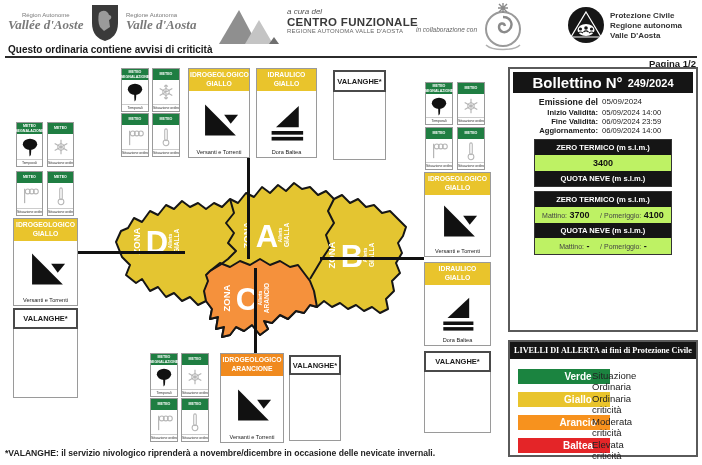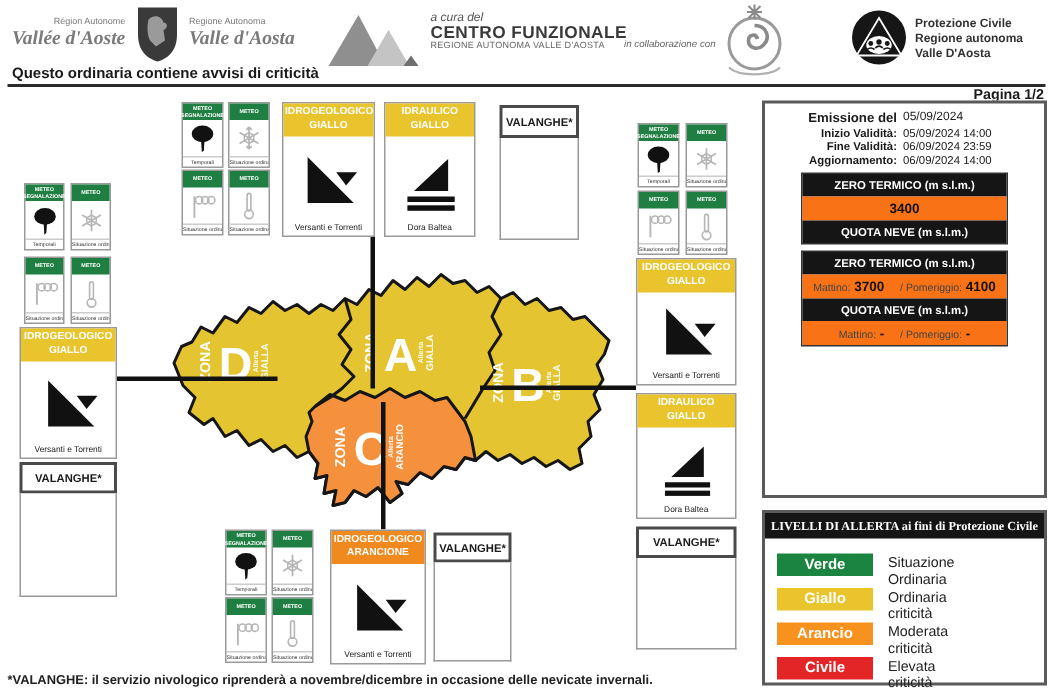--- a/index.html
+++ b/index.html
@@ -52,40 +52,40 @@
   #btitle .t1{font-size:15px;}
   #btitle .t2{font-size:11px;}
   .irow{display:flex;justify-content:center;line-height:1.22;}
   .il{width:82px;text-align:right;font-weight:bold;font-size:7.6px;}
   .iv{width:88px;text-align:left;font-size:7.6px;padding-left:4px;}
   .irow.first .il{font-size:8.8px;}
   .irow.first .iv{font-size:8px;}
   .dayhead{text-align:center;font-weight:bold;font-size:8.5px;}
   .vtable{margin:0 24px;border:1px solid #333;}
   .vtable .krow{font-size:7.6px;padding:3px 0;}
-  .vtable .vrow{font-size:9px;font-weight:bold;text-align:center;padding:3px 0;background:#f97316;color:#111;}
+  .vtable .vrow{font-size:9px;font-weight:bold;text-align:center;padding:3px 0;background:#bef264;color:#111;}
   .vrow .lab{font-weight:normal;color:#444;font-size:7px;}
 
   
   .leghead{font-size:8.2px;padding:4px 3px;font-family:Liberation Serif, serif;}
   .legrow{position:absolute;height:16px;}
   .chip{position:absolute;left:0;top:0;width:64px;height:15px;color:#fff;font-weight:bold;font-size:10px;
-        display:flex;align-items:center;justify-content:center;}
+        display:flex;align-items:center;justify-content:center;padding-left:28px;}
   .legdesc{position:absolute;left:74px;top:1px;font-size:9.5px;color:#222;}
 
   .footnote{font-weight:bold;font-size:8.6px;color:#222;}
 
   svg text{font-family:"Liberation Sans",sans-serif;}
 </style>
 </head>
 <body>
 
 <div id="page">
 
-  <div class="abs logoname" style="left:8px;top:12px;text-align:right;">
+  <div class="abs logoname" style="left:8px;top:12px;text-align:center;">
     <div class="sm">Région Autonome</div>
     <div class="lg">Vallée d'Aoste</div>
   </div>
   <svg class="abs" style="left:90px;top:3px;" width="30" height="40" viewBox="0 0 30 40">
     <path d="M2 2 H28 V20 C28 31 22 36 15 38 C8 36 2 31 2 20 Z" fill="#3a3a3a"></path>
     <path d="M9 10 C13 6 18 8 19 12 C22 12 22 16 19 17 L20 24 L14 28 L10 24 C8 20 8 14 9 10 Z" fill="#9a9a9a"></path>
   </svg>
   <div class="abs logoname" style="left:126px;top:12px;">
     <div class="sm">Regione Autonoma</div>
     <div class="lg">Valle d'Aosta</div>
@@ -418,20 +418,24 @@
           <polygon points="11,9 11,51 53,51" fill="#111"></polygon>
           <polygon points="37,23 56,23 46,35" fill="#111"></polygon>
         </svg>
       </div>
     <div class="bl">Versanti e Torrenti</div>
   </div>
   <div class="vhead" style="left:289px;top:355px;width:52px;height:20px;">VALANGHE*</div>
   <div class="vbody" style="left:289px;top:375px;width:52px;height:66px;"></div>
 
   <div class="panel" style="left:508px;top:67px;width:190px;height:265px;">
+    <div class="barblack" id="btitle">
+      <span class="t1">Bollettino N°</span>
+      <span class="t2">249/2024</span>
+    </div>
     <div style="margin-top:4px;">
       <div class="irow first">
           <div class="il">Emissione del</div>
           <div class="iv">05/09/2024</div>
         </div>
       <div class="irow">
           <div class="il">Inizio Validità:</div>
           <div class="iv">05/09/2024 14:00</div>
         </div>
       <div class="irow">
@@ -474,20 +478,20 @@
     </div>
     <div class="legrow" style="left:8px;top:50px;">
       <div class="chip" style="background: rgb(233, 196, 44);">Giallo</div>
       <div class="legdesc">Ordinaria criticità</div>
     </div>
     <div class="legrow" style="left:8px;top:73px;">
       <div class="chip" style="background: rgb(247, 146, 30);">Arancio</div>
       <div class="legdesc">Moderata criticità</div>
     </div>
     <div class="legrow" style="left:8px;top:96px;">
-      <div class="chip" style="background: rgb(228, 37, 40);">Civile</div>
+      <div class="chip" style="background: rgb(228, 37, 40);">Baltea</div>
       <div class="legdesc">Elevata criticità</div>
     </div>
   </div>
 
   <div class="abs footnote" style="left:5px;top:448px;">*VALANGHE: il servizio nivologico riprenderà a novembre/dicembre in occasione delle nevicate invernali.</div>
 
 </div>
 
 </body></html>

